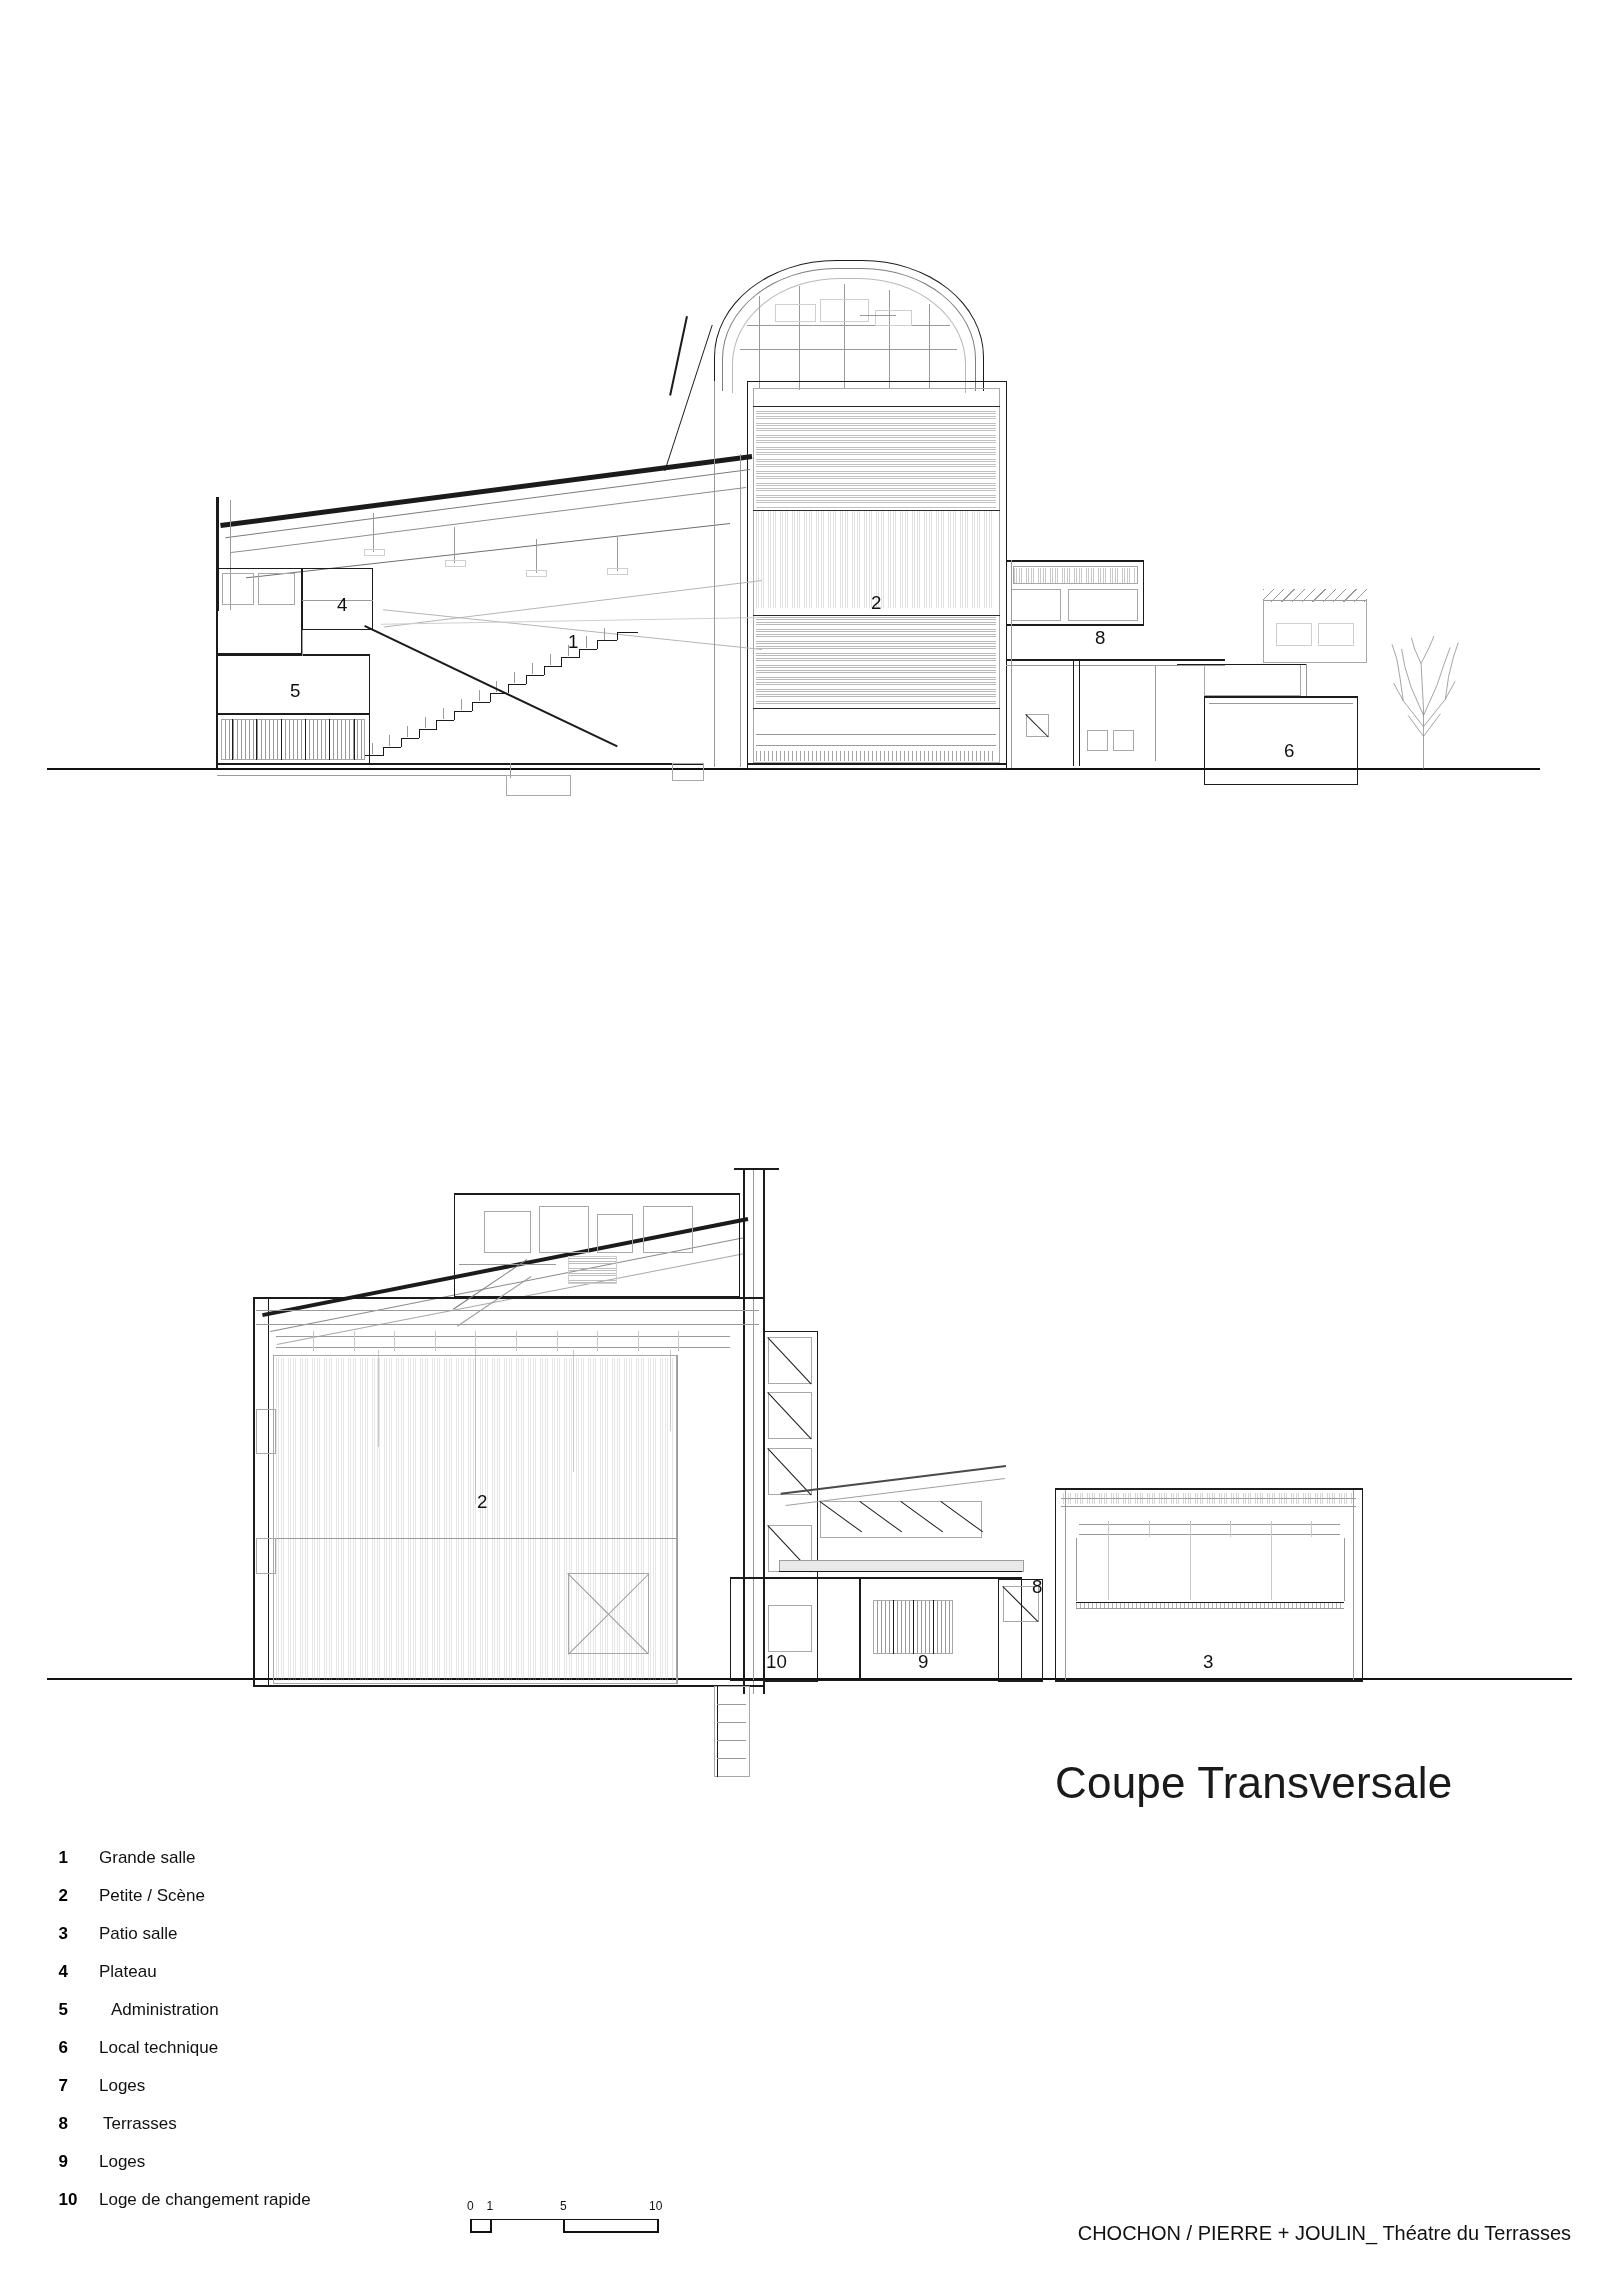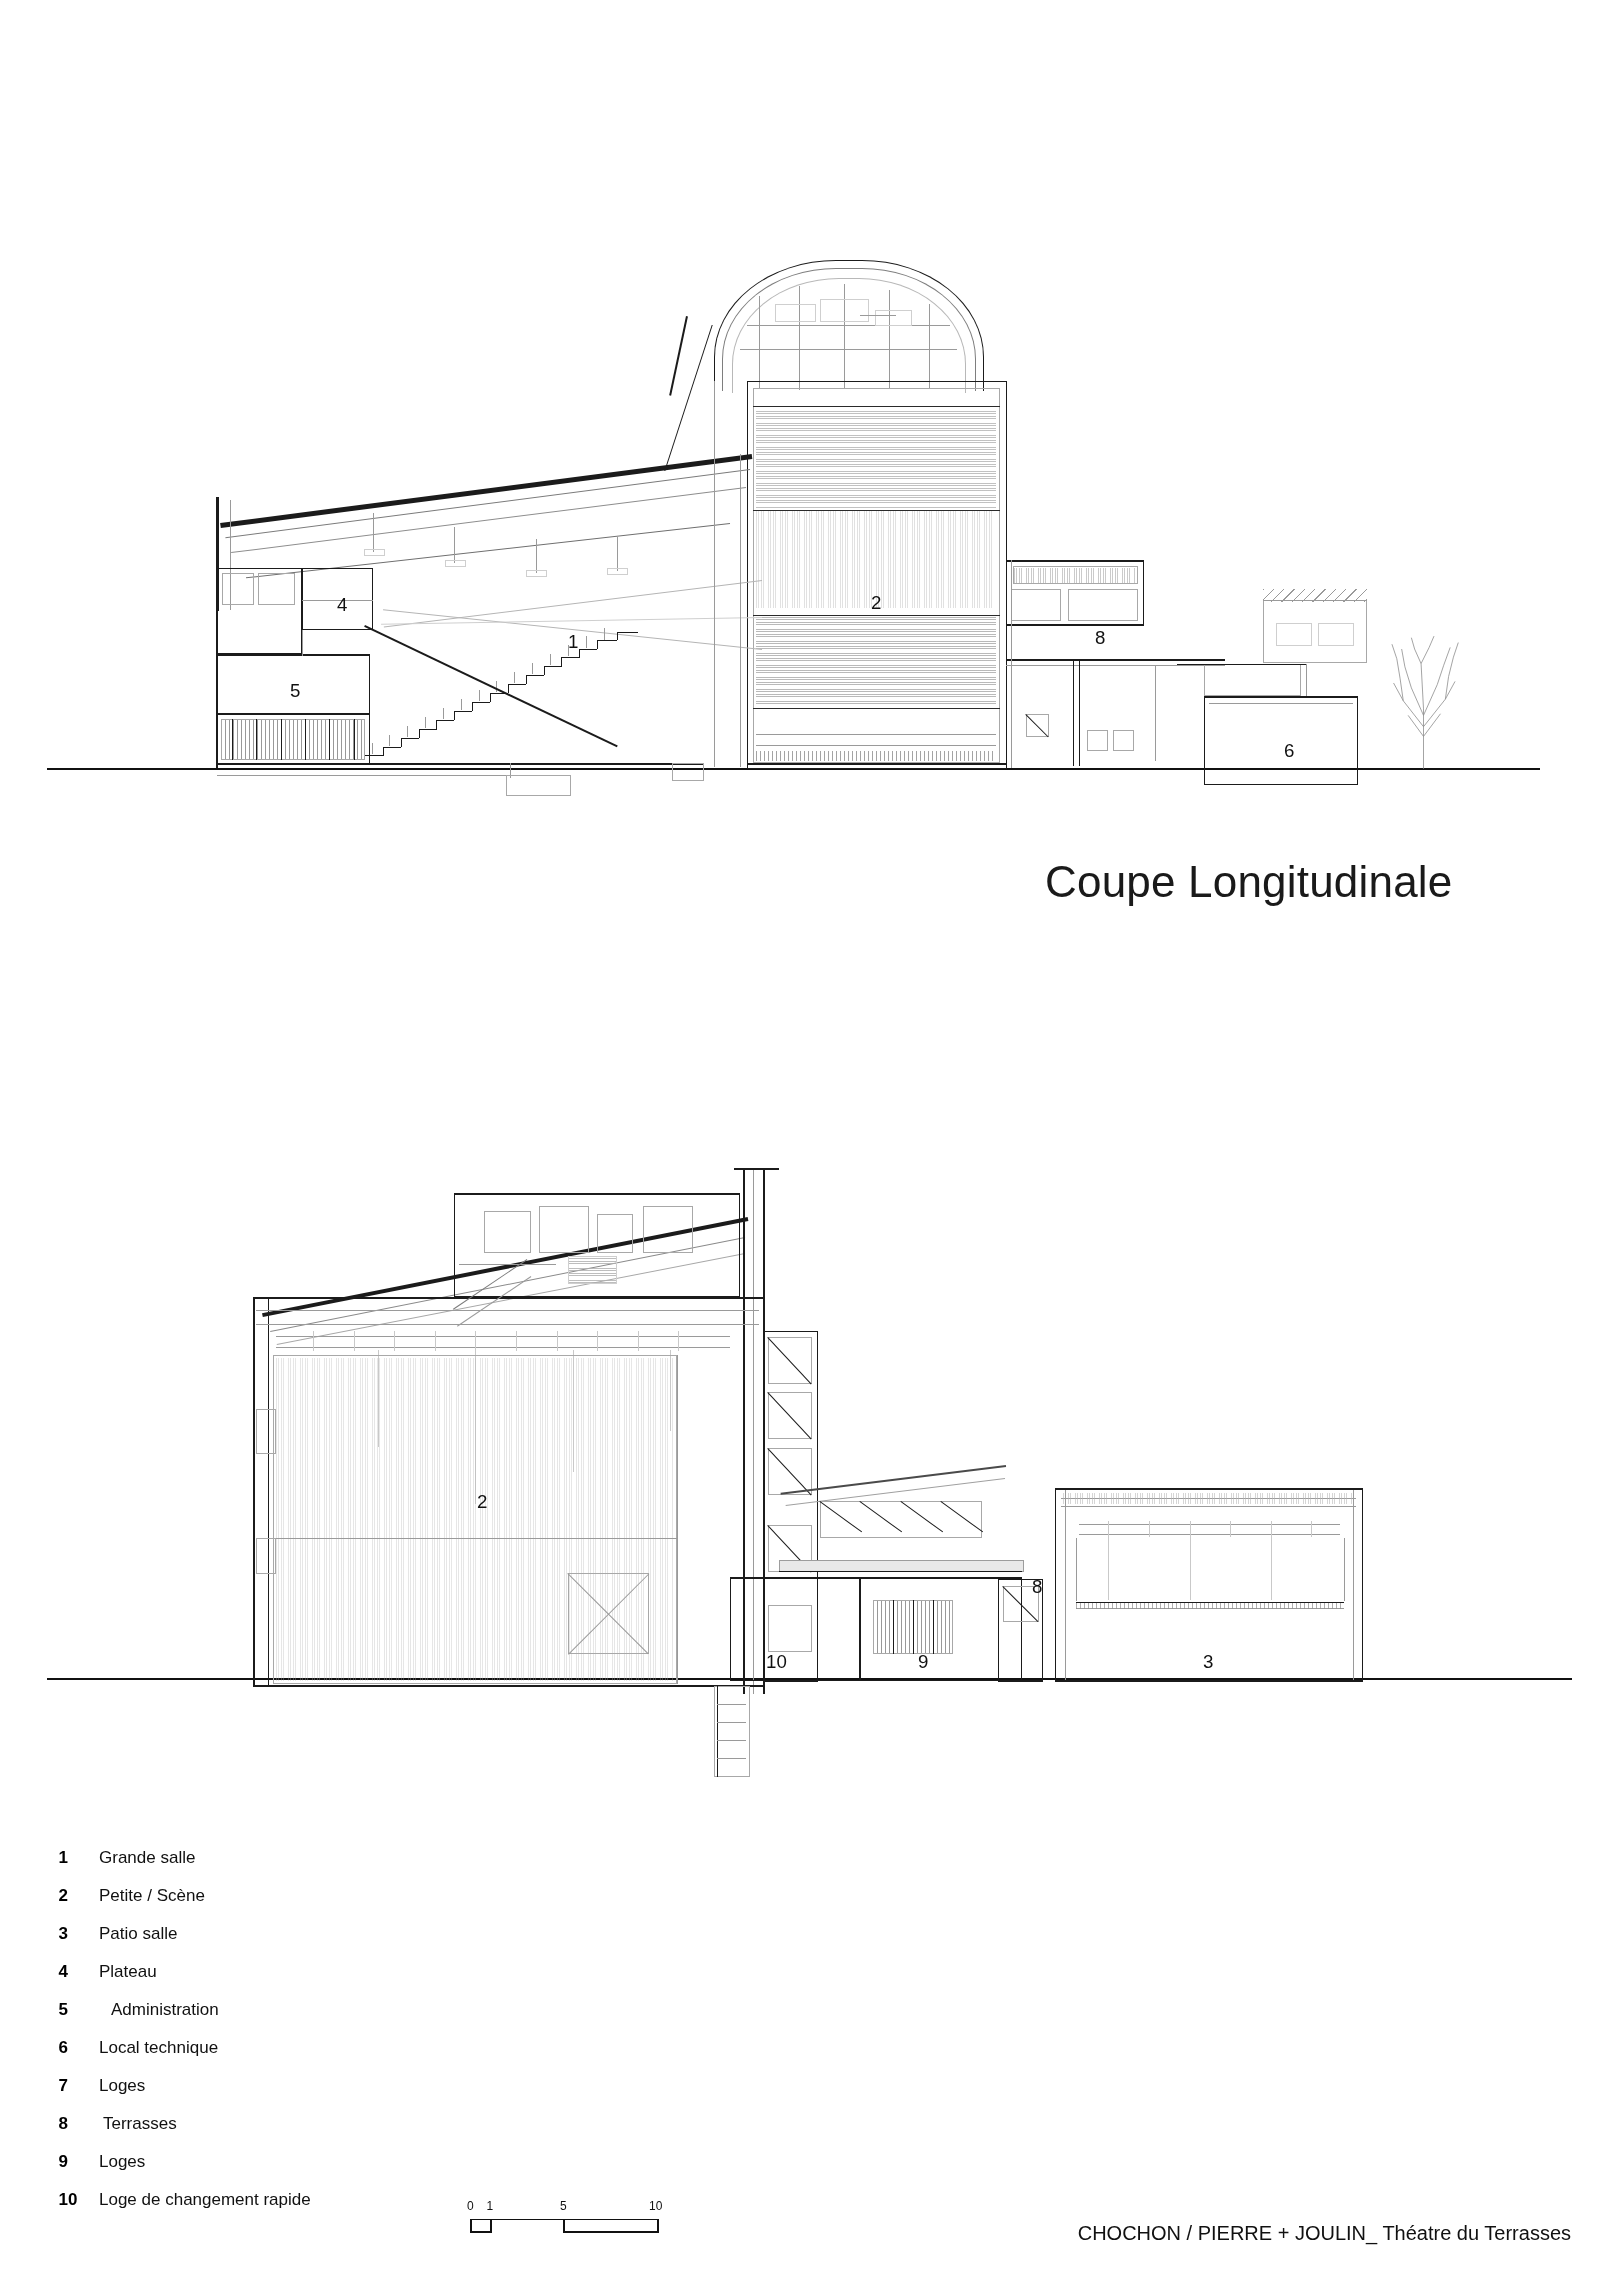--- a/index.html
+++ b/index.html
@@ -338,21 +338,20 @@
     <div class="ln v light" style="left:1011px; top:560px; height:208px;"></div>
 
     <div class="num" style="left:568px; top:633px;">1</div>
     <div class="num" style="left:871px; top:594px;">2</div>
     <div class="num" style="left:337px; top:596px;">4</div>
     <div class="num" style="left:290px; top:682px;">5</div>
     <div class="num" style="left:1284px; top:742px;">6</div>
     <div class="num" style="left:1095px; top:629px;">8</div>
   </div>
 
-  <div class="caption" style="left:1045px; top:860px;">Coupe Longitudinale</div>
 
   <div>
 
     <div class="ground" style="left:47px; top:1678px; width:1525px;"></div>
 
     <div style="position:absolute; left:253px; top:1217px; width:495px; height:4px; background:#1b1b1b;
                 transform:rotate(-11.2deg); transform-origin:right center;"></div>
     <div style="position:absolute; left:261px; top:1237px; width:484px; height:0.8px; background:#8a8a8a;
                 transform:rotate(-11.2deg); transform-origin:right center;"></div>
     <div style="position:absolute; left:268px; top:1253px; width:477px; height:0.8px; background:#a8a8a8;
@@ -488,20 +487,21 @@
     <div class="ln v light" style="left:1065px; top:1490px; height:190px;"></div>
     <div class="ln v light" style="left:1353px; top:1490px; height:190px;"></div>
 
     <div class="num" style="left:477px; top:1493px;">2</div>
     <div class="num" style="left:1203px; top:1653px;">3</div>
     <div class="num" style="left:1032px; top:1578px;">8</div>
     <div class="num" style="left:918px; top:1653px;">9</div>
     <div class="num" style="left:766px; top:1653px;">10</div>
   </div>
 
+  <div class="caption" style="left:1055px; top:1761px;">Coupe Transversale</div>
 
   <div class="legend">
     <div class="legend-row">
       <div class="legend-key">1</div>
       <div class="legend-label">Grande salle</div>
     </div>
     <div class="legend-row">
       <div class="legend-key">2</div>
       <div class="legend-label">Petite / Scène</div>
     </div>

